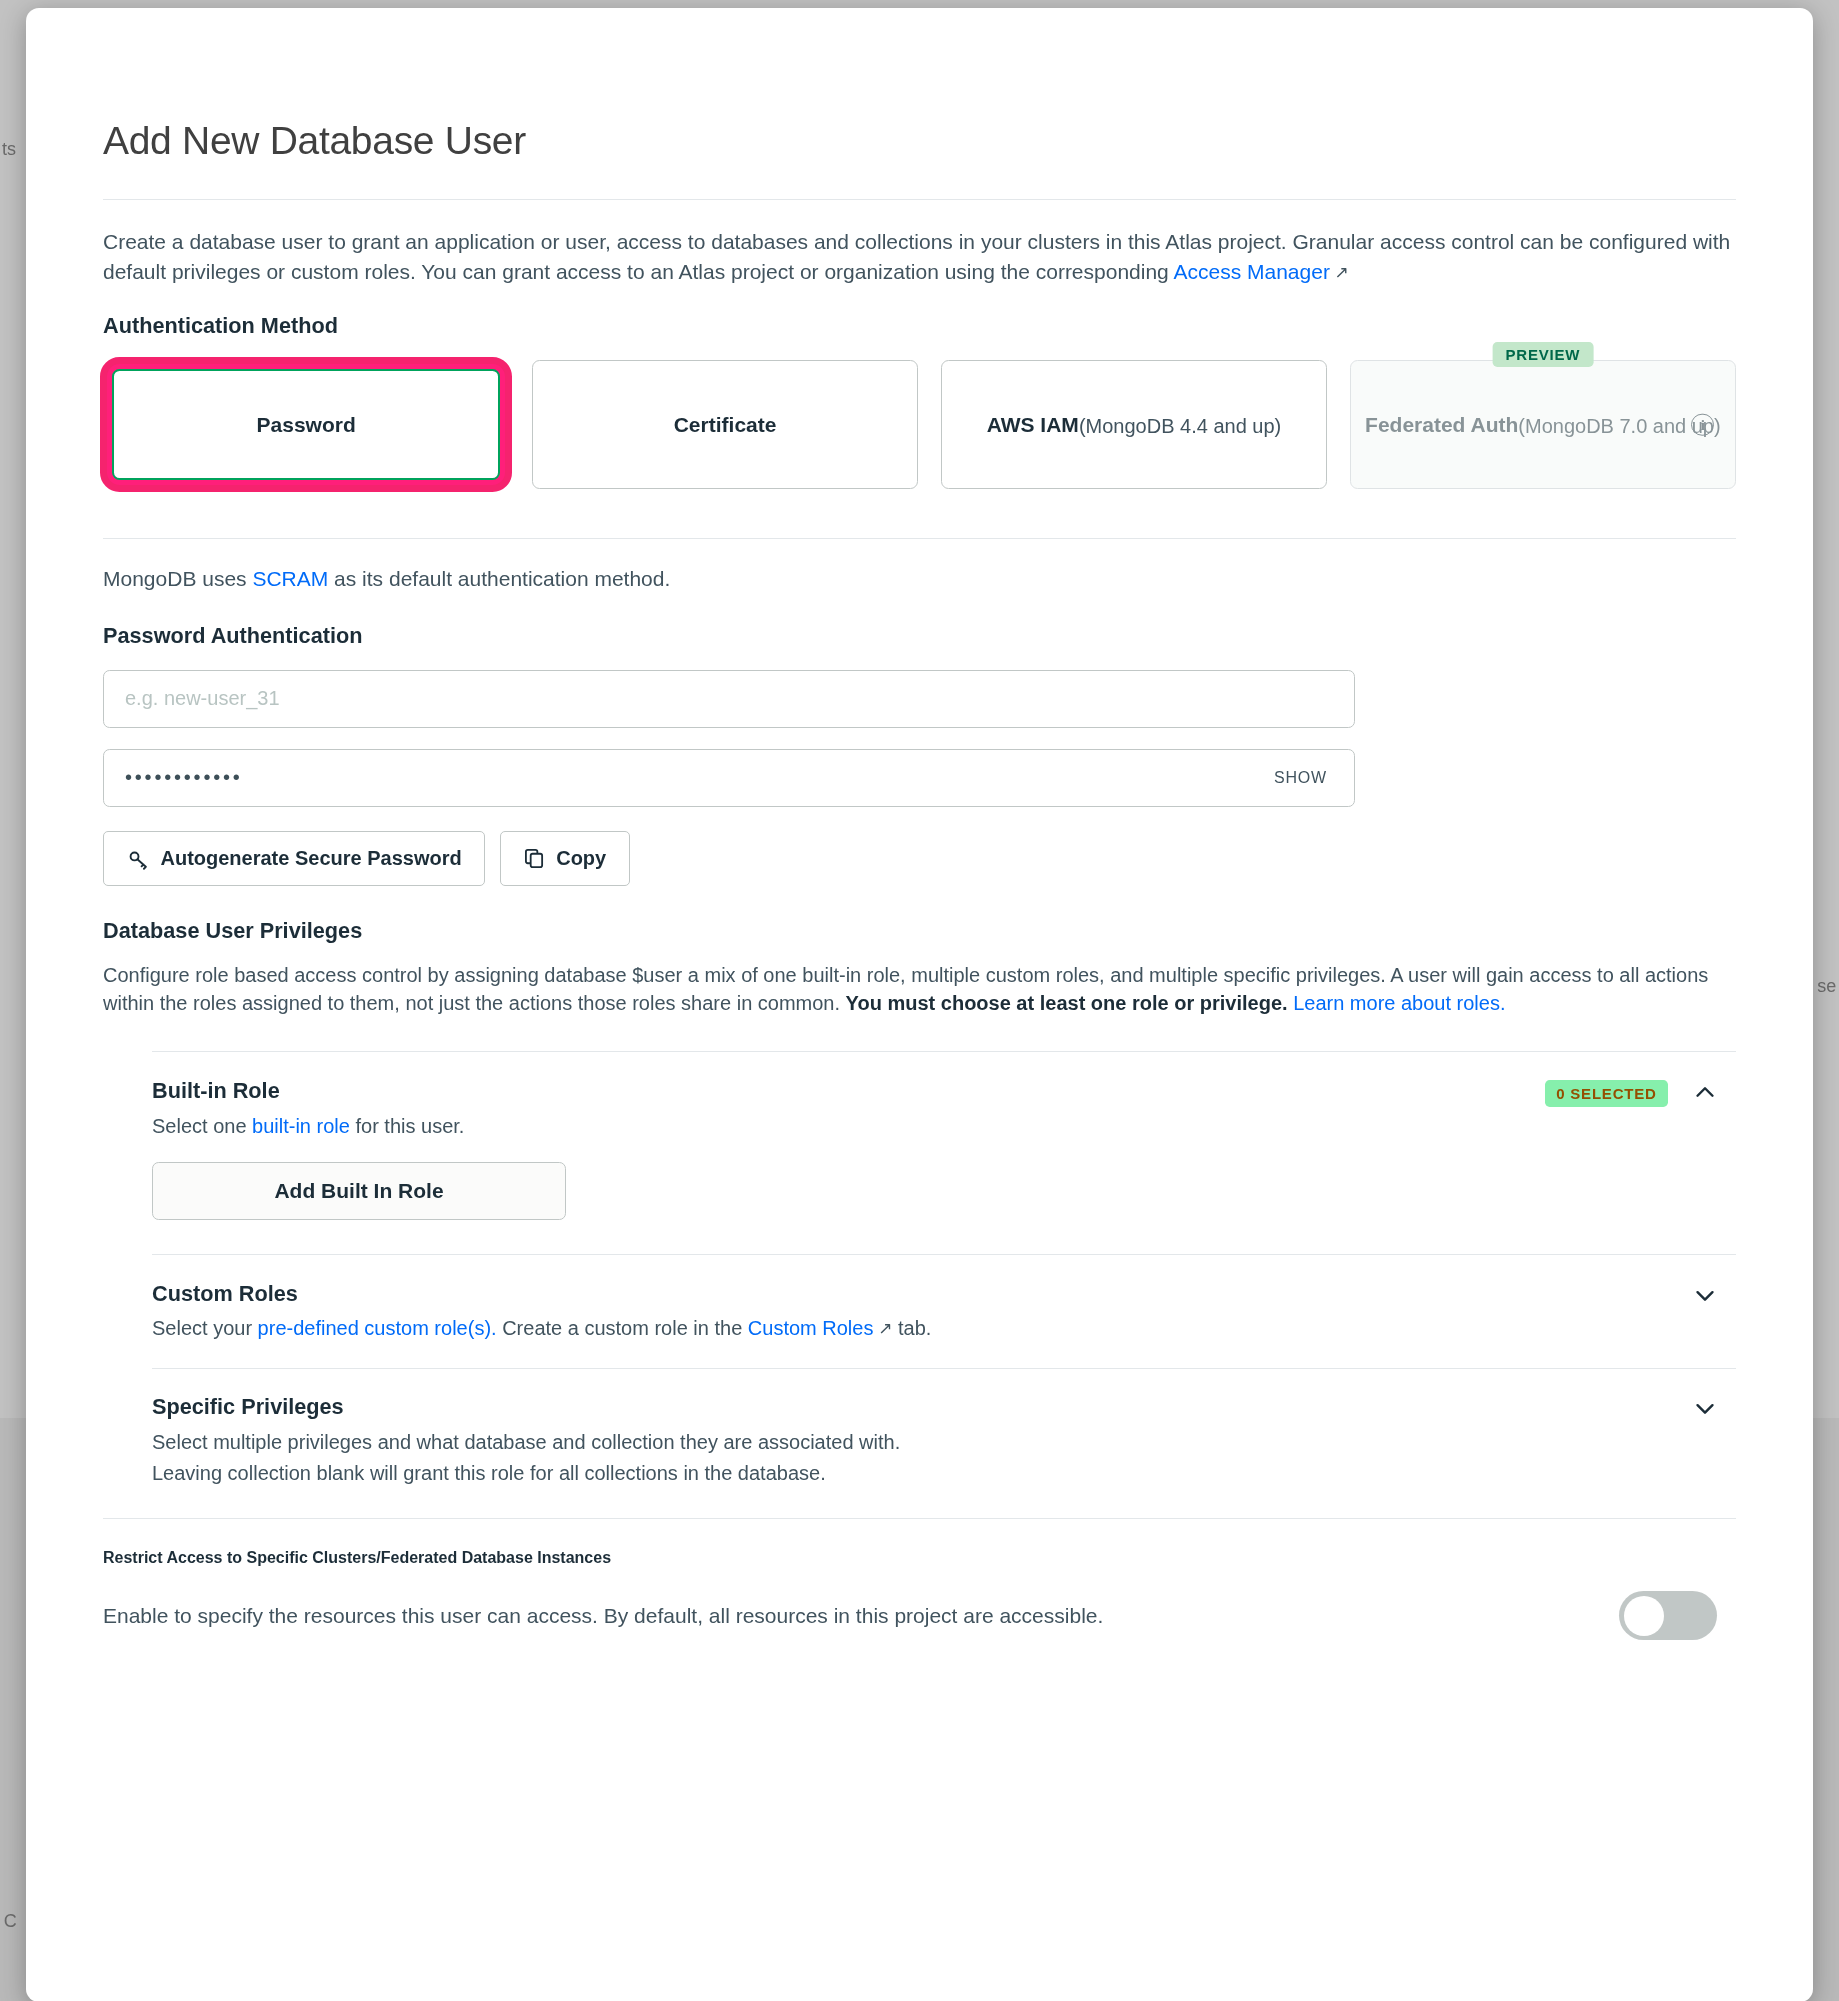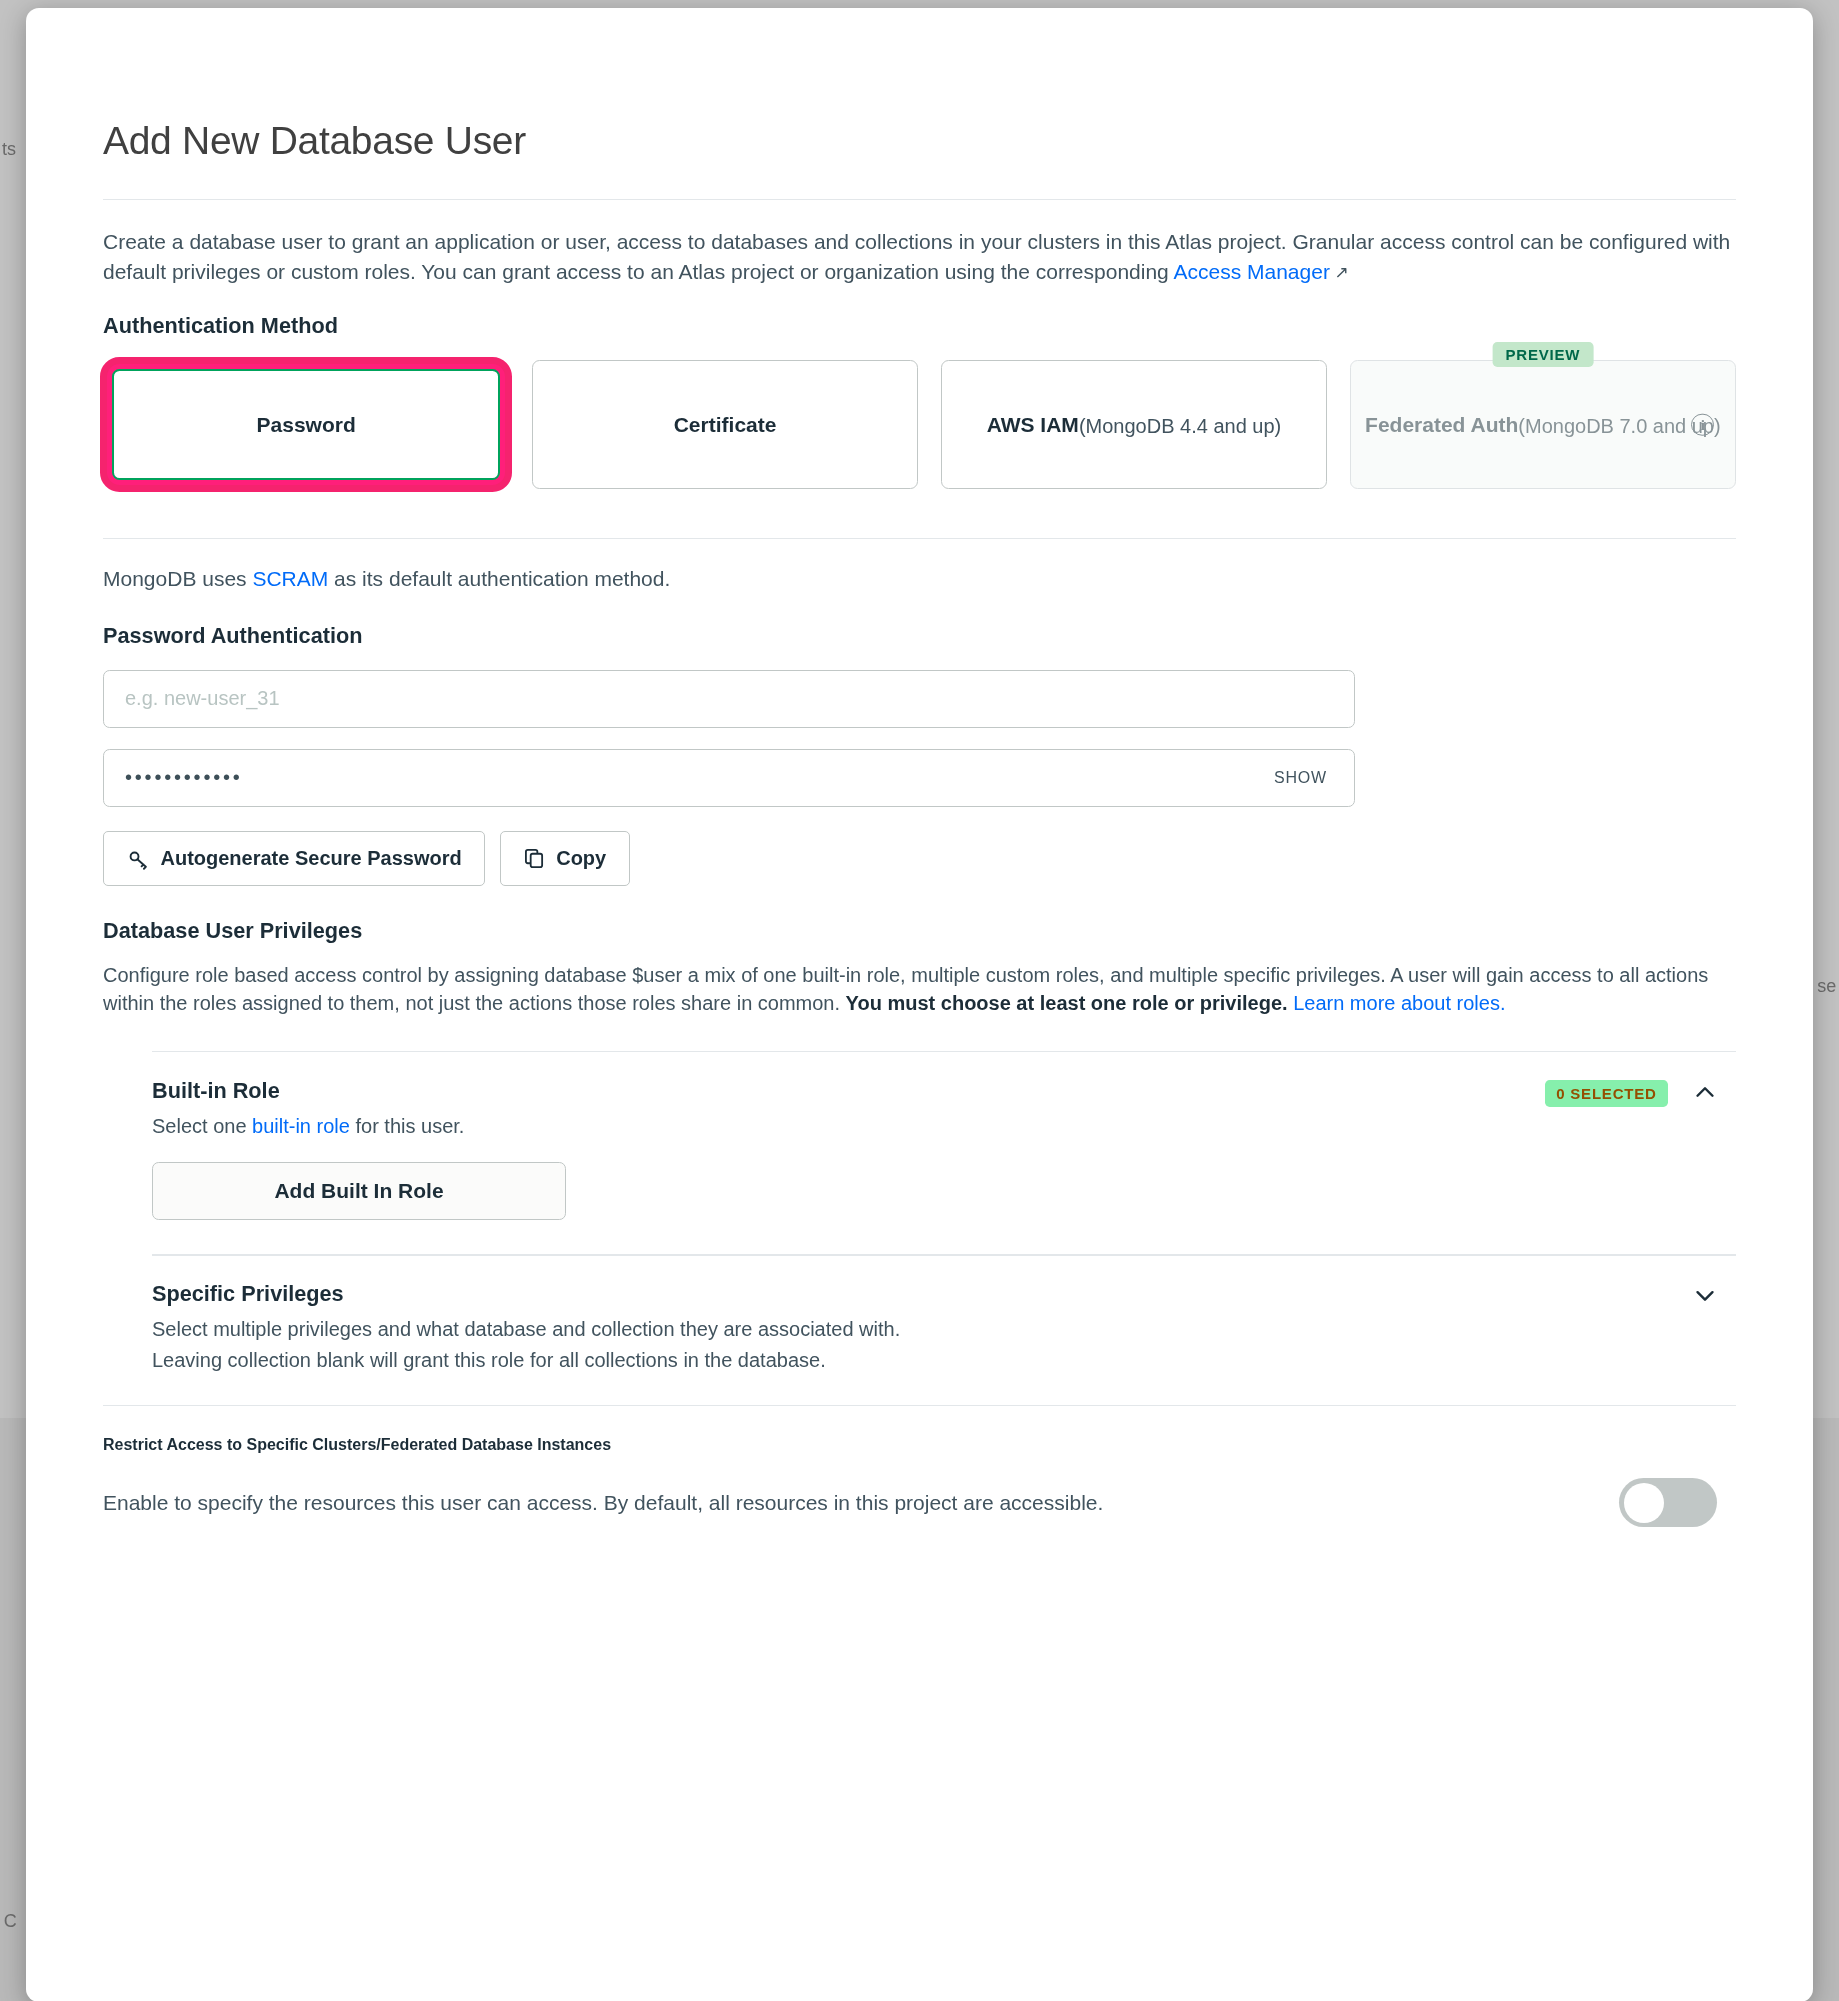--- a/index.html
+++ b/index.html
@@ -353,20 +353,29 @@
         <div class="chev">
           <svg width="28" height="28" viewBox="0 0 30 30" aria-hidden="true">
               <path d="M7 19 L15 11 L23 19" fill="none" stroke="#1c2d38" stroke-width="2.6" stroke-linecap="round" stroke-linejoin="round"></path>
             </svg>
         </div>
         <button class="addrole-btn">Add Built In Role</button>
       </div>
 
       <div class="priv-divider" style="margin-top:9.4px"></div>
 
+      <div class="priv-block">
+        <div class="priv-title">Custom Roles</div>
+        <div class="priv-sub"><span>Select your </span><a class="link" href="#">pre-defined custom role(s).</a><span> Create a custom role in the </span><a class="link" href="#">Custom Roles</a><span class="ext">&nbsp;↗</span><span> tab.</span></div>
+        <div class="chev">
+          <svg width="28" height="28" viewBox="0 0 30 30" aria-hidden="true">
+              <path d="M7 12 L15 20 L23 12" fill="none" stroke="#1c2d38" stroke-width="2.6" stroke-linecap="round" stroke-linejoin="round"></path>
+            </svg>
+        </div>
+      </div>
 
       <div class="priv-divider" style="margin-top:0"></div>
 
       <div class="priv-block">
         <div class="priv-title">Specific Privileges</div>
         <div class="priv-sub">Select multiple privileges and what database and collection they are associated with.</div>
         <div class="priv-sub" style="margin-top:1.9px">Leaving collection blank will grant this role for all collections in the database.</div>
         <div class="chev">
           <svg width="28" height="28" viewBox="0 0 30 30" aria-hidden="true">
               <path d="M7 12 L15 20 L23 12" fill="none" stroke="#1c2d38" stroke-width="2.6" stroke-linecap="round" stroke-linejoin="round"></path>

